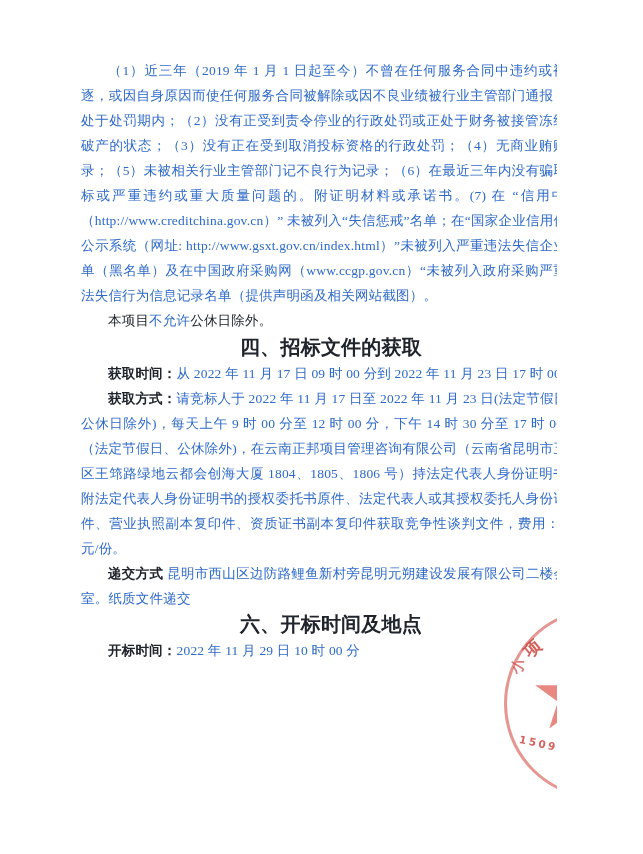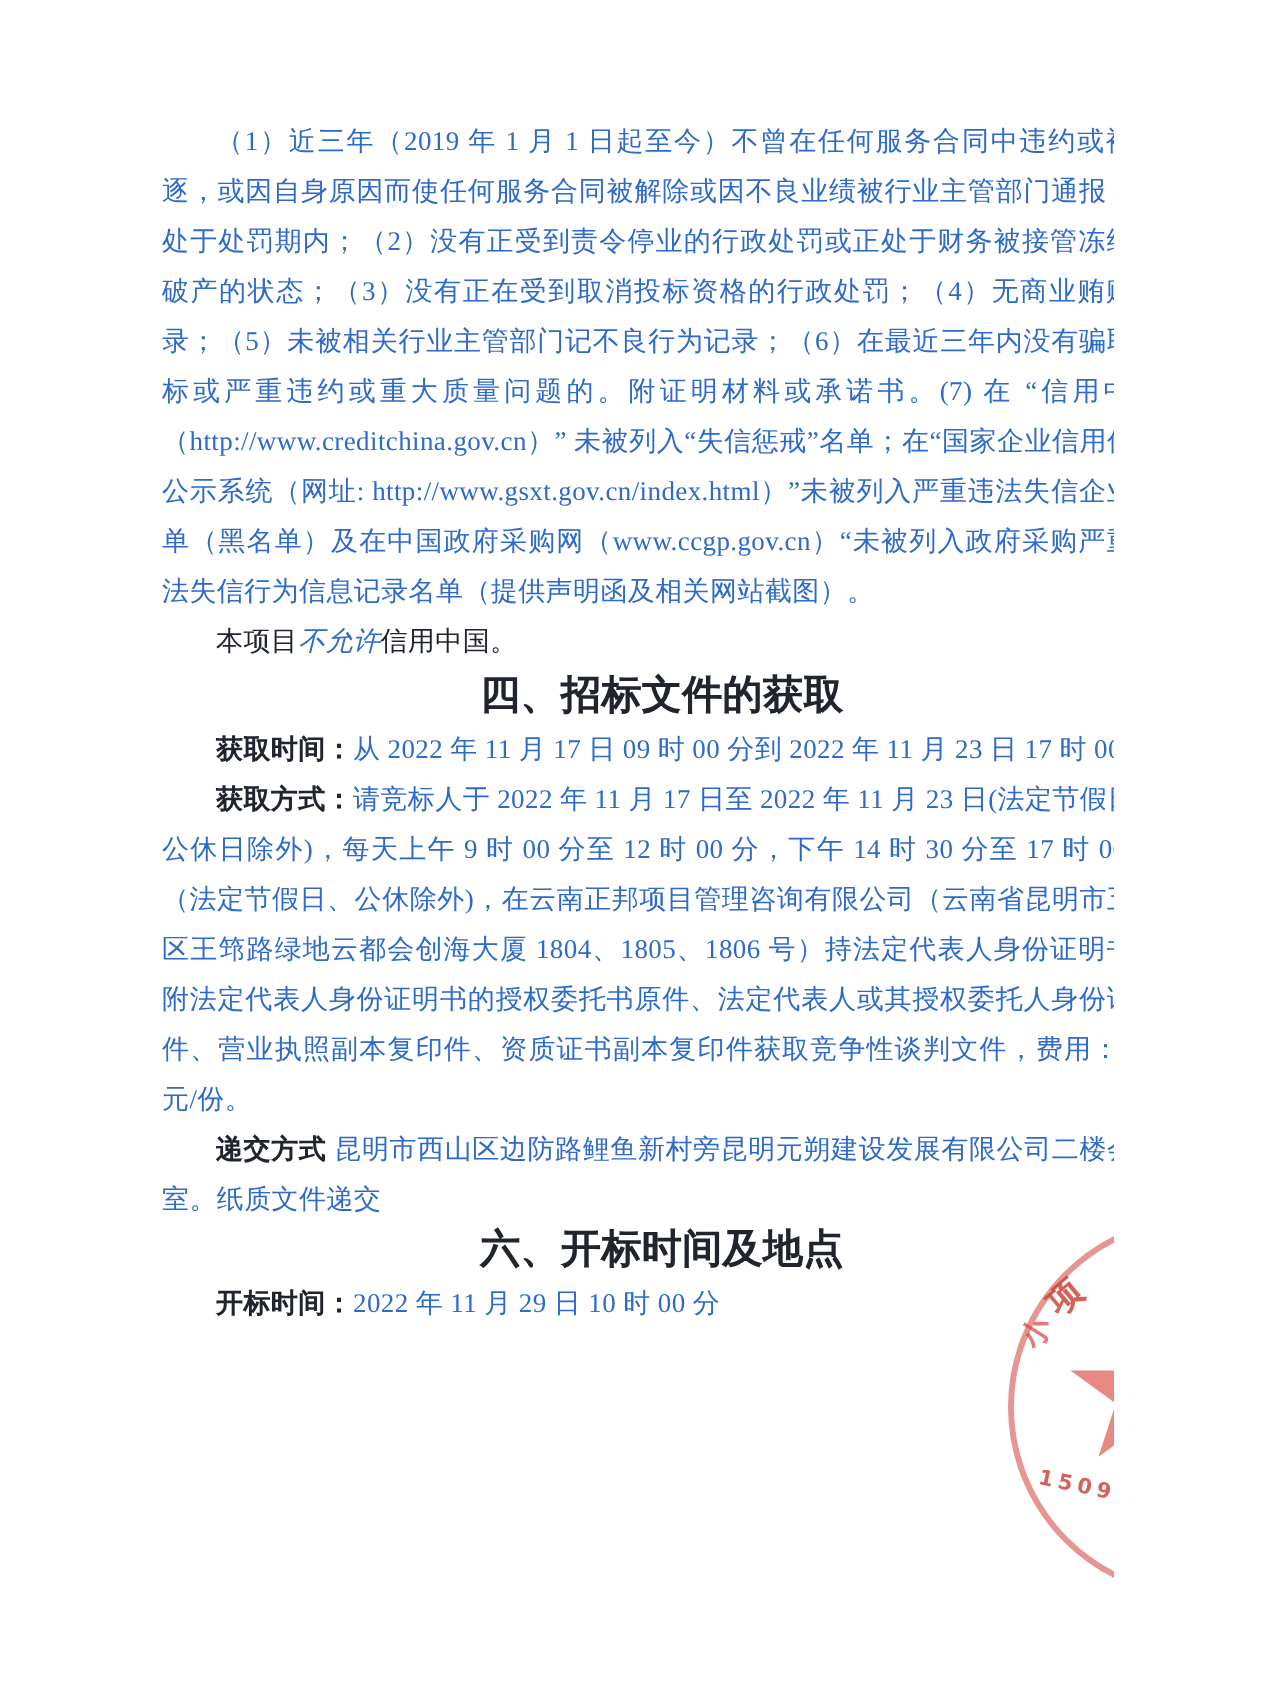--- a/index.html
+++ b/index.html
@@ -27,21 +27,21 @@
   .indent{text-indent:2em;}
   .sec-heading{
     margin:3px 0 2px 0;
     font-size:20px;line-height:27px;
     font-weight:bold;color:var(--dark);
     text-align:center;text-indent:0;
   }
   .label{color:var(--dark);font-weight:bold;}
   .blue{color:var(--blue);}
   .dark{color:var(--dark);font-family:Liberation Mono, monospace;}
-  .em-blue{color:var(--blue);font-style:italic;}
+  .em-blue{color:var(--blue);}
   .gap{margin-right:4px;margin-top:10px;}
 
   
   .seal{
     position:absolute;top:608px;right:-138px;
     width:185px;height:185px;
     border:3px solid rgba(211,80,72,0.6);
     border-radius:50%;
   }
   .seal-star{
@@ -74,21 +74,21 @@
 </head>
 <body>
 
 <div class="page">
 
   <div class="content">
 
     <p class="indent blue">（1）近三年（2019 年 1 月 1 日起至今）不曾在任何服务合同中违约或被驱逐，或因自身原因而使任何服务合同被解除或因不良业绩被行业主管部门通报，并处于处罚期内；（2）没有正受到责令停业的行政处罚或正处于财务被接管冻结、破产的状态；（3）没有正在受到取消投标资格的行政处罚；（4）无商业贿赂记录；（5）未被相关行业主管部门记不良行为记录；（6）在最近三年内没有骗取中标或严重违约或重大质量问题的。附证明材料或承诺书。(7) 在 “信用中国（http://www.creditchina.gov.cn）” 未被列入“失信惩戒”名单；在“国家企业信用信息公示系统（网址: http://www.gsxt.gov.cn/index.html）”未被列入严重违法失信企业名单（黑名单）及在中国政府采购网（www.ccgp.gov.cn）“未被列入政府采购严重违法失信行为信息记录名单（提供声明函及相关网站截图）。</p>
 
 
-    <p class="indent"><span class="dark">本项目</span><span class="em-blue">不允许</span><span class="dark">信用中国。</span></p>
+    <p class="indent"><span class="dark">本项目</span><span class="em-blue">不允许</span><span class="dark">公休日除外。</span></p>
 
     <p class="sec-heading">四、招标文件的获取</p>
 
     <p class="indent"><span class="label">获取时间：</span><span class="blue">从 2022 年 11 月 17 日 09 时 00 分到 2022 年 11 月 23 日 17 时 00 分</span></p>
 
     <p class="indent"><span class="label">获取方式：</span><span class="blue">请竞标人于 2022 年 11 月 17 日至 2022 年 11 月 23 日(法定节假日、公休日除外)，每天上午 9 时 00 分至 12 时 00 分，下午 14 时 30 分至 17 时 00 分（法定节假日、公休除外)，在云南正邦项目管理咨询有限公司（云南省昆明市五华区王筇路绿地云都会创海大厦 1804、1805、1806 号）持法定代表人身份证明书或附法定代表人身份证明书的授权委托书原件、法定代表人或其授权委托人身份证原件、营业执照副本复印件、资质证书副本复印件获取竞争性谈判文件，费用：500 元/份。</span></p>
 
 
 
     <p class="indent"><span class="label gap">递交方式</span><span class="blue">昆明市西山区边防路鲤鱼新村旁昆明元朔建设发展有限公司二楼会议室。纸质文件递交</span></p>

